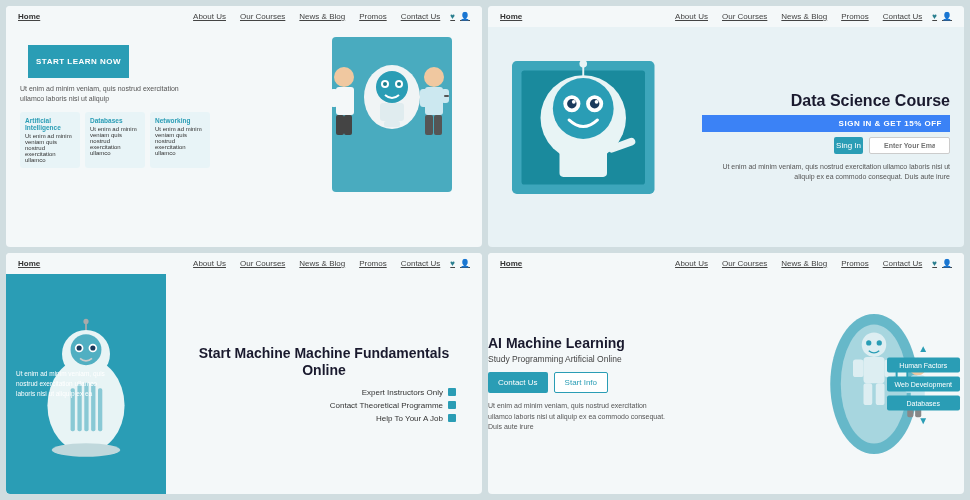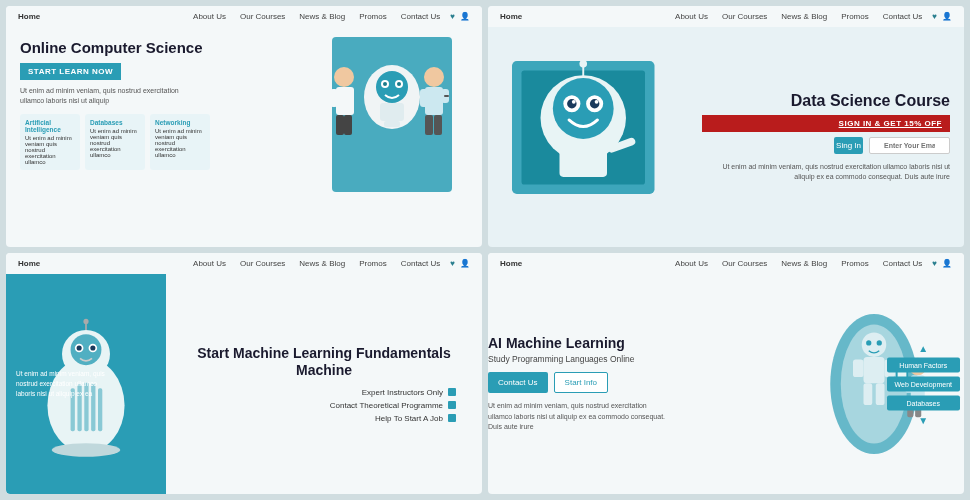--- a/index.html
+++ b/index.html
@@ -29,20 +29,21 @@
     .nav {
       display: flex;
       align-items: center;
       padding: 6px 12px;
       font-size: 8px;
       color: #444;
       gap: 10px;
       background: #f4f8f9;
       z-index: 2;
       position: relative;
+      text-decoration: underline;
     }
     .nav-home { font-weight: bold; color: #333; margin-right: 6px; }
     .nav-items { display: flex; gap: 14px; margin-left: auto; }
     .nav-icons { display: flex; gap: 5px; color: #2a7f8f; }
 
     
     .panel-1 .content {
       display: flex;
       flex: 1;
       padding: 8px 14px;
@@ -54,22 +55,22 @@
       font-weight: 900;
       color: #1a1a2e;
       line-height: 1.2;
       font-family: 'Arial Black', Arial, sans-serif;
     }
     .panel-1 .cta-bar {
       background: #2a9db5;
       color: white;
       font-size: 8px;
       font-weight: bold;
-      padding: 4px 8px;
-      margin: 6px 0;
+      padding: 12px 8px;
+      margin: 6px 8px;
       display: inline-block;
       letter-spacing: 0.5px;
     }
     .panel-1 .desc {
       font-size: 7px;
       color: #555;
       line-height: 1.4;
       max-width: 170px;
     }
     .panel-1 .cards {
@@ -111,30 +112,29 @@
       justify-content: center;
     }
     .panel-2 h1 {
       font-size: 16px;
       font-weight: 900;
       color: #1a1a2e;
       font-family: 'Arial Black', Arial, sans-serif;
       text-align: right;
     }
     .panel-2 .cta-bar {
-      background: #b91c1c;
+      background: #3b82f6;
       color: #fff;
       font-size: 8px;
       font-weight: bold;
       padding: 4px 8px;
       margin: 5px 0;
       display: block;
       text-align: right;
       letter-spacing: 0.5px;
-      text-decoration: underline;
     }
     .panel-2 .sign-row {
       display: flex;
       gap: 6px;
       align-items: center;
       justify-content: flex-end;
       margin-bottom: 8px;
     }
     .panel-2 .sign-btn {
       background: #2a9db5;
@@ -332,21 +332,20 @@
       <span>Promos</span>
       <span>Contact Us</span>
     </div>
     <div class="nav-icons">
       <span>♥</span>
       <span>👤</span>
     </div>
   </div>
   <div class="content">
     <div class="text-area">
-      <h1>Online Computer Science</h1>
       <div class="cta-bar">START LEARN NOW</div>
       <p class="desc">Ut enim ad minim veniam, quis nostrud exercitation ullamco laboris nisi ut aliquip</p>
       <div class="cards">
         <div class="card-item">
           <div class="card-title">Artificial Intelligence</div>
           <div>Ut enim ad minim veniam quis nostrud exercitation ullamco</div>
         </div>
         <div class="card-item">
           <div class="card-title">Databases</div>
           <div>Ut enim ad minim veniam quis nostrud exercitation ullamco</div>
@@ -486,32 +485,32 @@
 
         <path d="M63 55 Q70 61 77 55" stroke="#ccc" stroke-width="2" fill="none"></path>
 
         <line x1="70" y1="22" x2="70" y2="14" stroke="#aaa" stroke-width="2"></line>
         <circle cx="70" cy="12" r="3" fill="#aaa"></circle>
 
         <ellipse cx="70" cy="162" rx="40" ry="8" fill="#c0d8dc"></ellipse>
       </svg>
     </div>
     <div class="text-side">
-      <h1>Start Machine Learning Fundamentals Machine</h1>
+      <h1>Start Machine Machine Fundamentals Online</h1>
       <div class="features">
         <div class="feature-row">
           <span>Expert Instructors Only</span>
           <div class="feature-dot"></div>
         </div>
         <div class="feature-row">
           <span>Contact Theoretical Programme</span>
           <div class="feature-dot"></div>
         </div>
         <div class="feature-row">
-          <span>Help To Start A Job</span>
+          <span>Help To Your A Job</span>
           <div class="feature-dot"></div>
         </div>
       </div>
     </div>
   </div>
 </div>
 
 <div class="panel panel-4">
   <div class="nav">
     <span class="nav-home">Home</span>
@@ -523,21 +522,21 @@
       <span>Contact Us</span>
     </div>
     <div class="nav-icons">
       <span>♥</span>
       <span>👤</span>
     </div>
   </div>
   <div class="content">
     <div class="text-area">
       <h1>AI Machine Learning</h1>
-      <p class="subtitle">Study Programming Languages Online</p>
+      <p class="subtitle">Study Programming Artificial Online</p>
       <div class="btn-row">
         <button class="btn-teal">Contact Us</button>
         <button class="btn-outline">Start Info</button>
       </div>
       <p class="desc">Ut enim ad minim veniam, quis nostrud exercitation ullamco laboris nisi ut aliquip ex ea commodo consequat. Duis aute irure</p>
     </div>
 
     <div class="robot-area">
       <svg viewBox="0 0 160 200" width="140" height="190">
 

